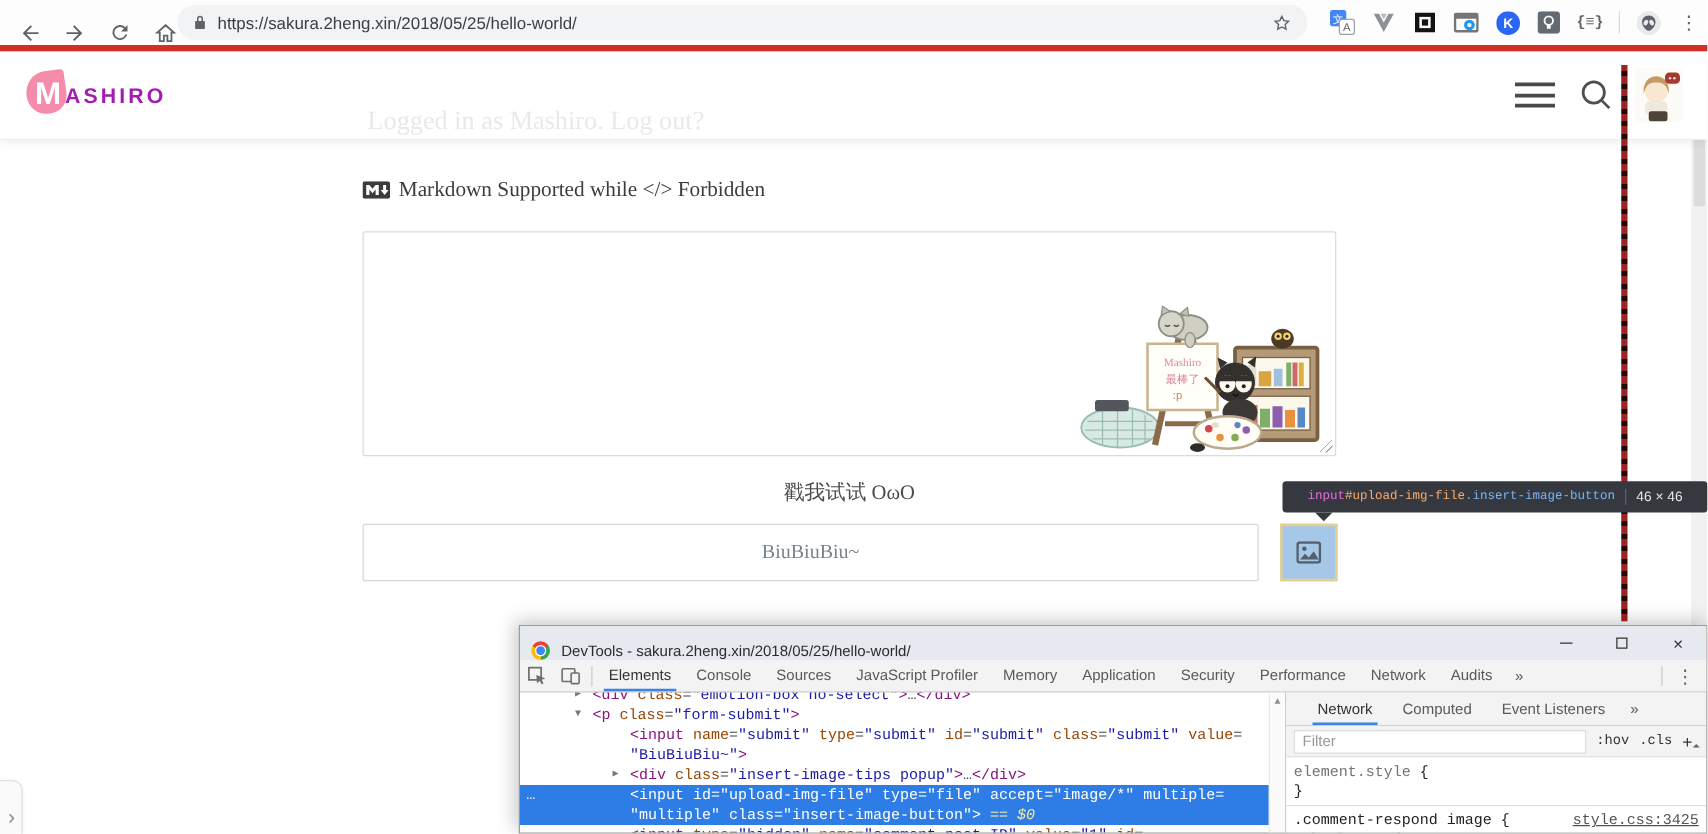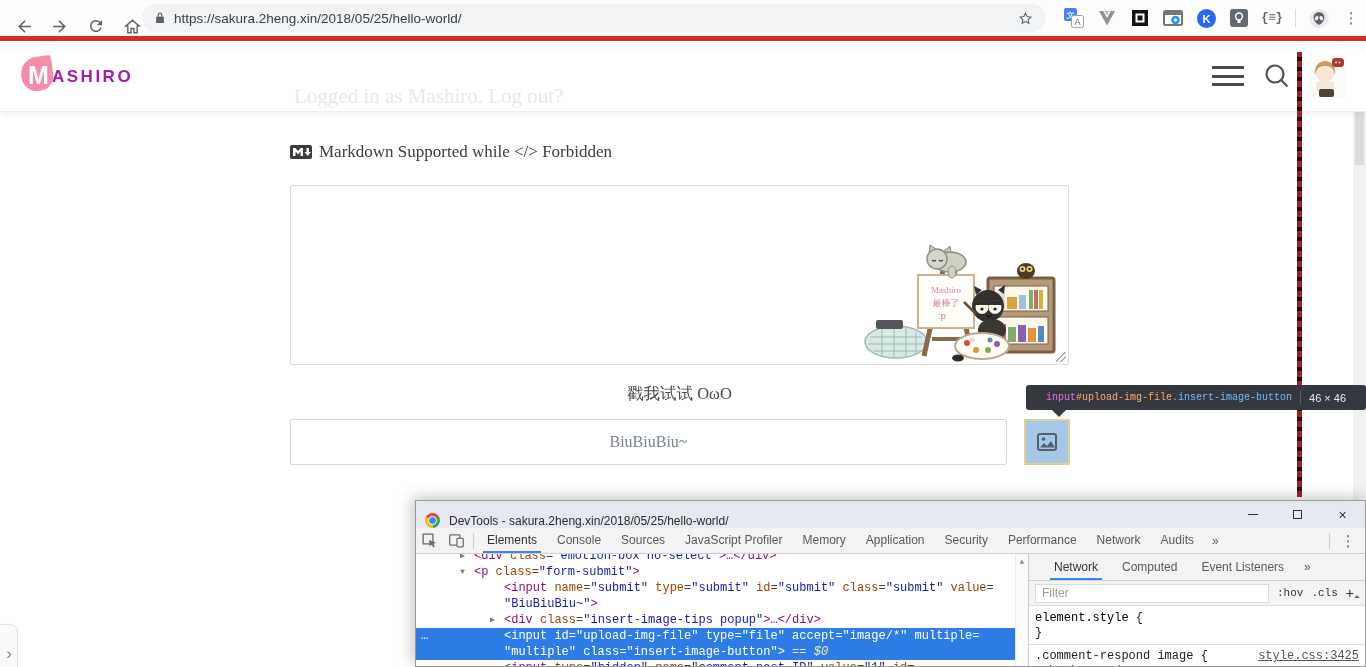--- a/index.html
+++ b/index.html
@@ -123,21 +123,21 @@
   .sp-tab.active { color:#333; }
   .sp-tab.active::after { content:''; position:absolute; left:8px; right:8px; bottom:0; height:2px; background:#3b82ea; }
   .sp-filterbar { height:25px; background:#f3f3f3; border-bottom:1px solid #ddd; display:flex; align-items:center; padding:0 6px; gap:8px; }
   .sp-filter { flex:1; height:19px; border:1px solid #dcdcdc; background:#fff; font-size:12px; padding:0 6px; color:#333; }
   .sp-filter::placeholder { color:#999; }
   .sp-toggle { font-family:"Liberation Mono",monospace; font-size:11px; color:#333; }
   .sp-plus { font-size:14px; color:#333; position:relative; padding-right:5px; }
   .sp-plus::after { content:''; position:absolute; right:0; bottom:1px; border-left:4px solid transparent; border-top:4px solid #666; transform:rotate(-45deg); }
   .sp-body { flex:1; background:#fff; font-family:"Liberation Mono",monospace; font-size:12px; color:#222; overflow:hidden; }
   .sp-rule1 { padding:5px 6px 0 6px; line-height:15px; }
-  .sp-gray { color:#000000; }
+  .sp-gray { color:#737373; }
   .sp-sec2 { border-top:1px solid #e0e0e0; margin-top:3px; padding:4px 6px 0 6px; display:flex; justify-content:space-between; line-height:15px; }
   .sp-link { color:#555; text-decoration:underline; }
   .sp-clip { height:4px; overflow:hidden; padding:0 6px 0 20px; line-height:14px; }
   .sp-prop { color:#c80000; }
 </style>
 </head>
 <body>
 
 <div class="chrome-bar">
   <div class="nav-group">

